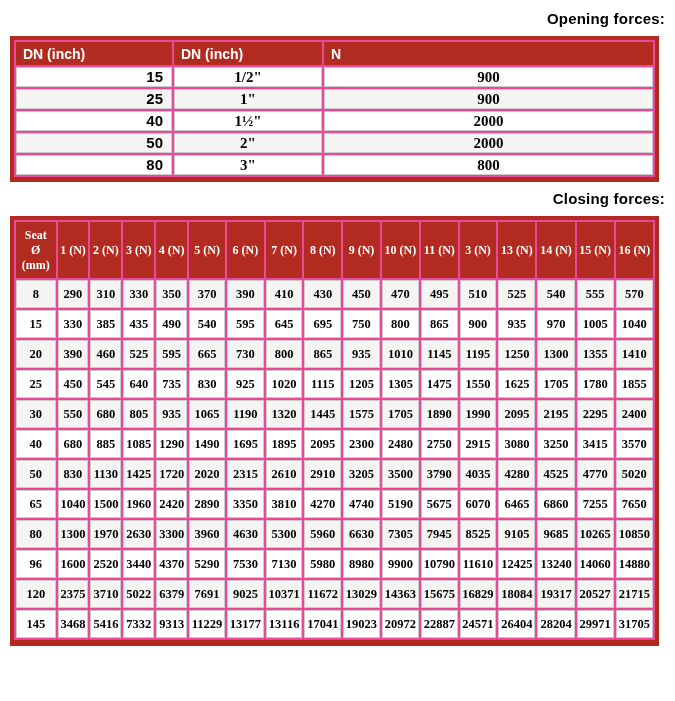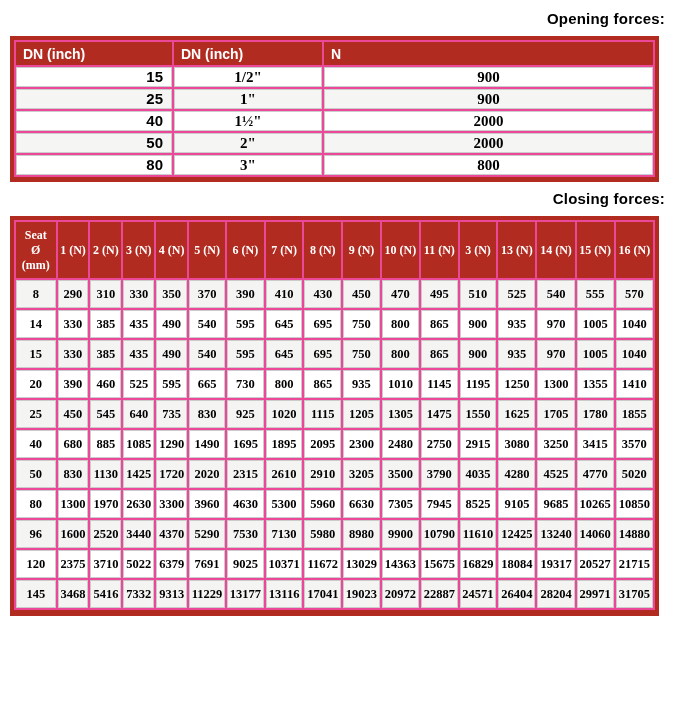--- a/index.html
+++ b/index.html
@@ -126,39 +126,20 @@
           <td>450</td>
           <td>470</td>
           <td>495</td>
           <td>510</td>
           <td>525</td>
           <td>540</td>
           <td>555</td>
           <td>570</td>
         </tr>
         <tr>
-          <td>14</td>
-          <td>330</td>
-          <td>385</td>
-          <td>435</td>
-          <td>490</td>
-          <td>540</td>
-          <td>595</td>
-          <td>645</td>
-          <td>695</td>
-          <td>750</td>
-          <td>800</td>
-          <td>865</td>
-          <td>900</td>
-          <td>935</td>
-          <td>970</td>
-          <td>1005</td>
-          <td>1040</td>
-        </tr>
-        <tr>
           <td>15</td>
           <td>330</td>
           <td>385</td>
           <td>435</td>
           <td>490</td>
           <td>540</td>
           <td>595</td>
           <td>645</td>
           <td>695</td>
           <td>750</td>
@@ -202,20 +183,39 @@
           <td>1205</td>
           <td>1305</td>
           <td>1475</td>
           <td>1550</td>
           <td>1625</td>
           <td>1705</td>
           <td>1780</td>
           <td>1855</td>
         </tr>
         <tr>
+          <td>30</td>
+          <td>550</td>
+          <td>680</td>
+          <td>805</td>
+          <td>935</td>
+          <td>1065</td>
+          <td>1190</td>
+          <td>1320</td>
+          <td>1445</td>
+          <td>1575</td>
+          <td>1705</td>
+          <td>1890</td>
+          <td>1990</td>
+          <td>2095</td>
+          <td>2195</td>
+          <td>2295</td>
+          <td>2400</td>
+        </tr>
+        <tr>
           <td>40</td>
           <td>680</td>
           <td>885</td>
           <td>1085</td>
           <td>1290</td>
           <td>1490</td>
           <td>1695</td>
           <td>1895</td>
           <td>2095</td>
           <td>2300</td>
@@ -240,20 +240,39 @@
           <td>3205</td>
           <td>3500</td>
           <td>3790</td>
           <td>4035</td>
           <td>4280</td>
           <td>4525</td>
           <td>4770</td>
           <td>5020</td>
         </tr>
         <tr>
+          <td>65</td>
+          <td>1040</td>
+          <td>1500</td>
+          <td>1960</td>
+          <td>2420</td>
+          <td>2890</td>
+          <td>3350</td>
+          <td>3810</td>
+          <td>4270</td>
+          <td>4740</td>
+          <td>5190</td>
+          <td>5675</td>
+          <td>6070</td>
+          <td>6465</td>
+          <td>6860</td>
+          <td>7255</td>
+          <td>7650</td>
+        </tr>
+        <tr>
           <td>80</td>
           <td>1300</td>
           <td>1970</td>
           <td>2630</td>
           <td>3300</td>
           <td>3960</td>
           <td>4630</td>
           <td>5300</td>
           <td>5960</td>
           <td>6630</td>

